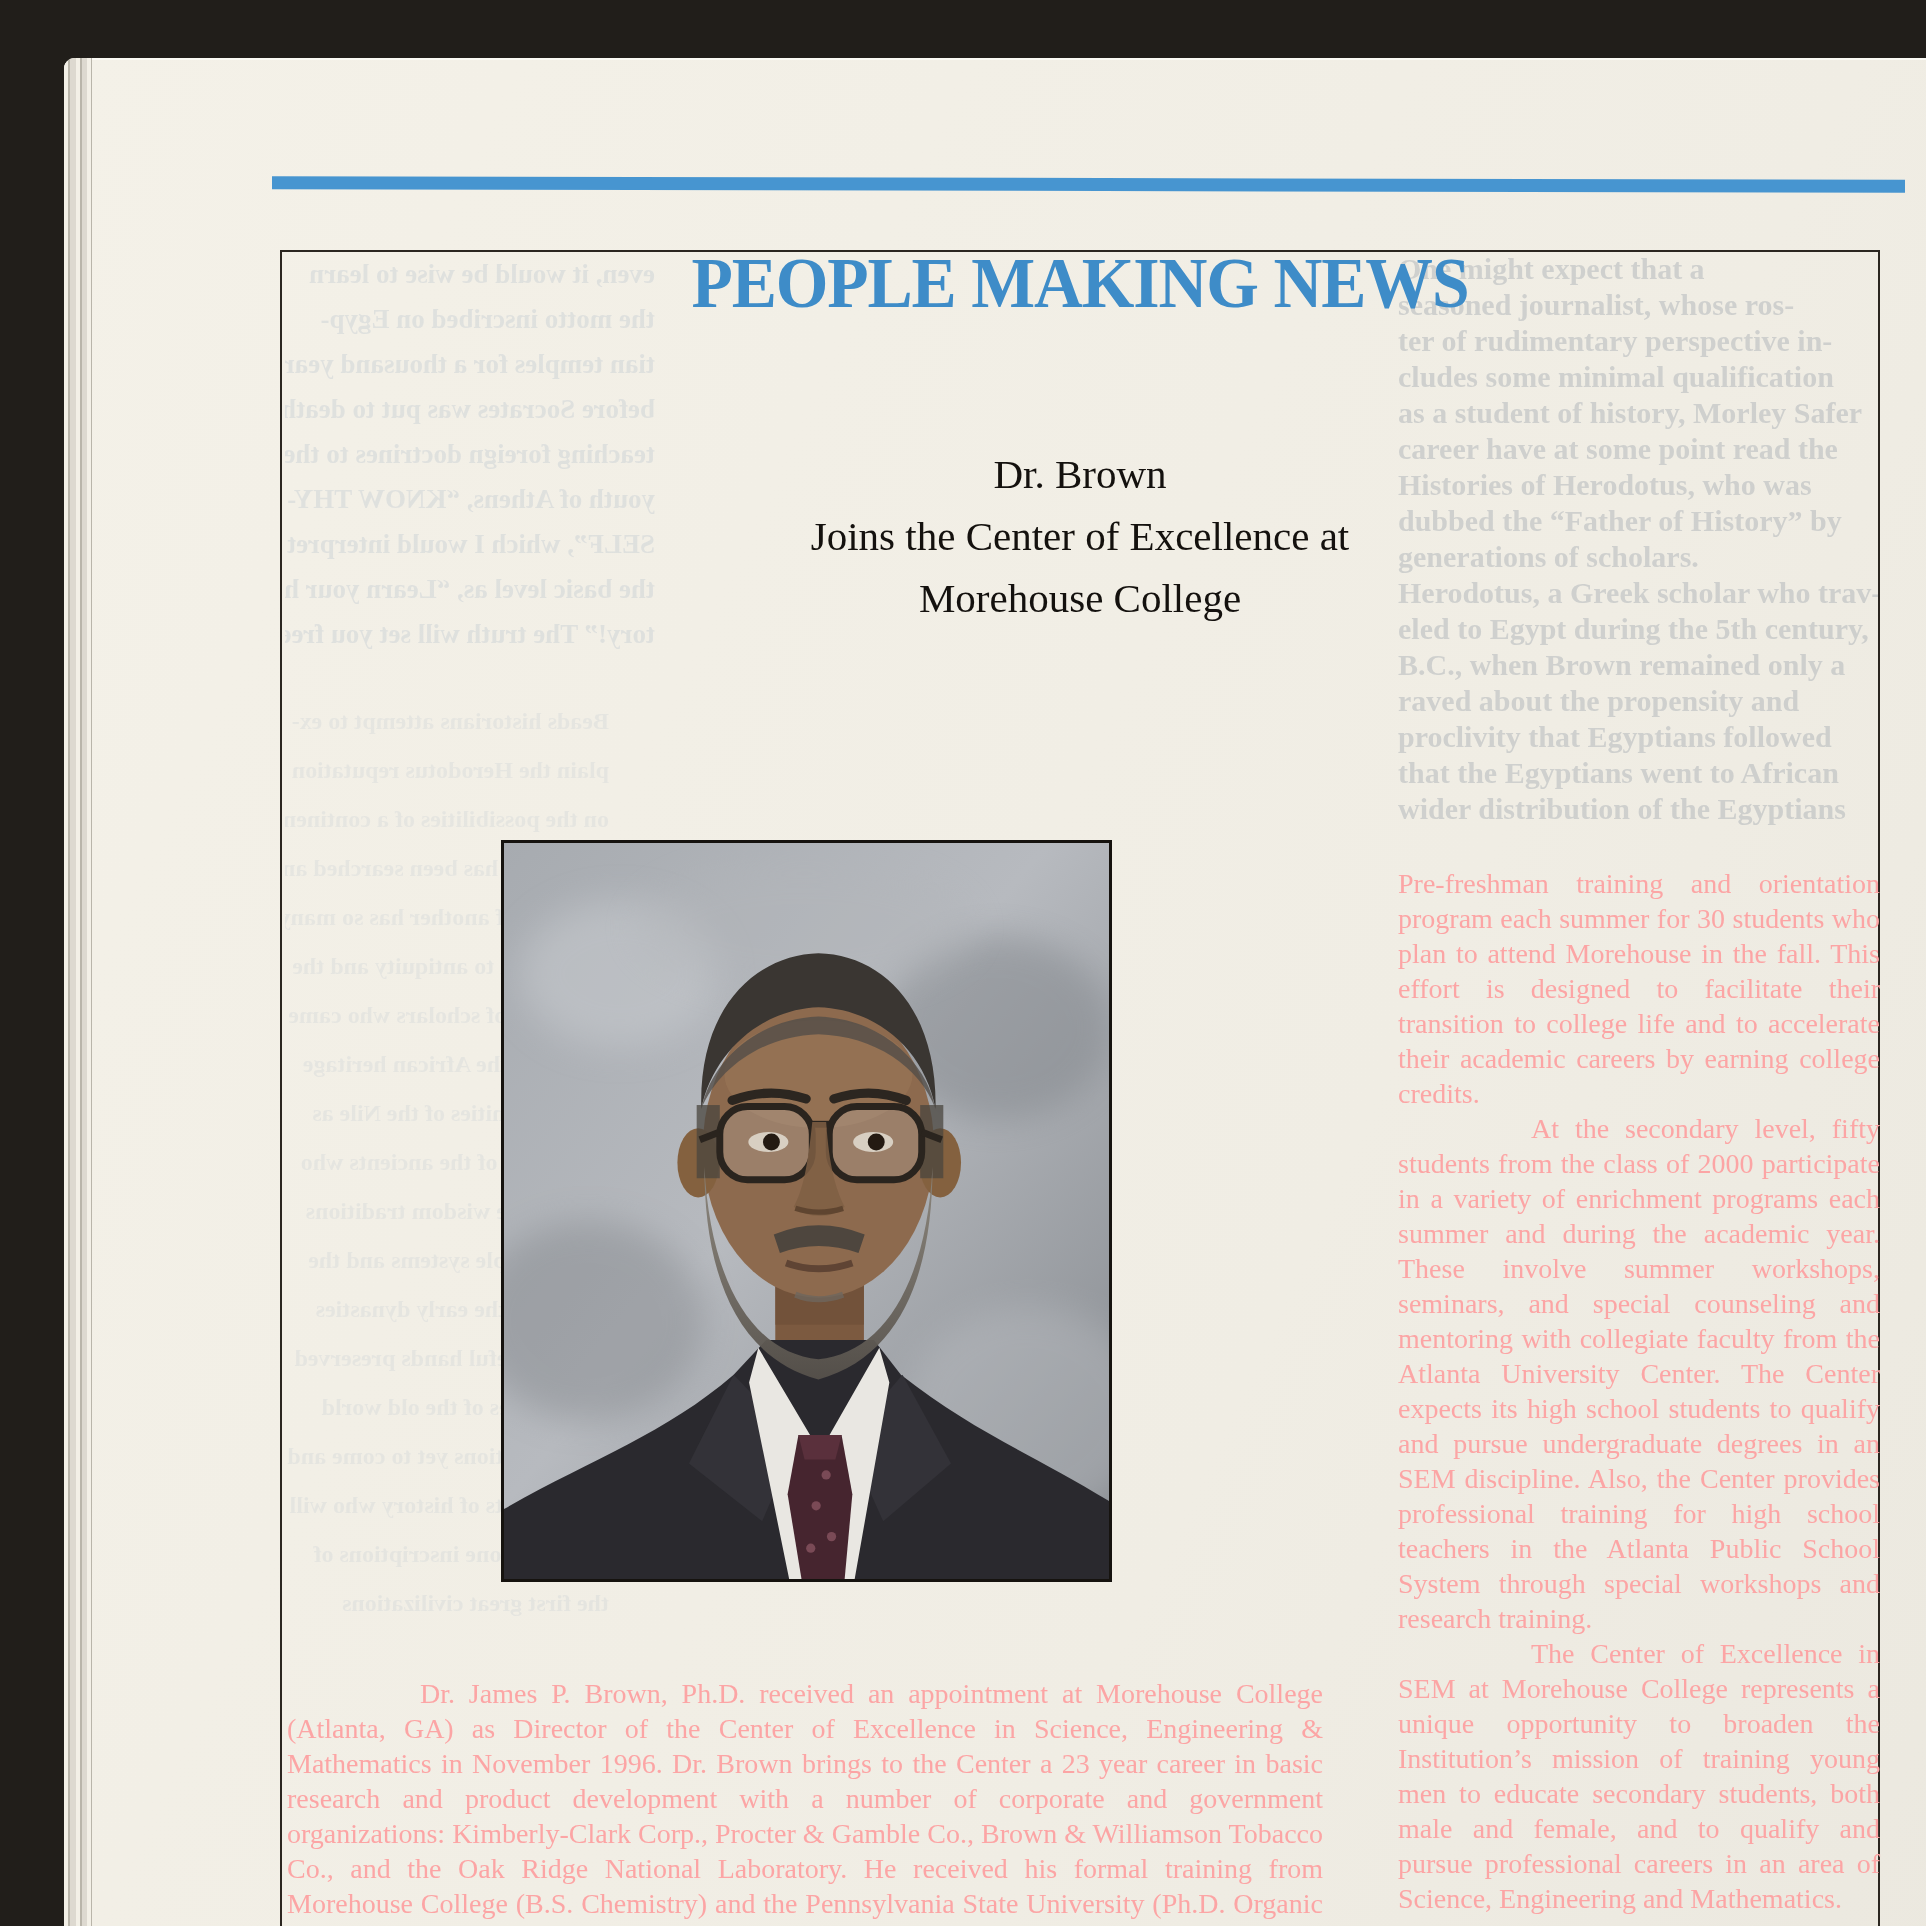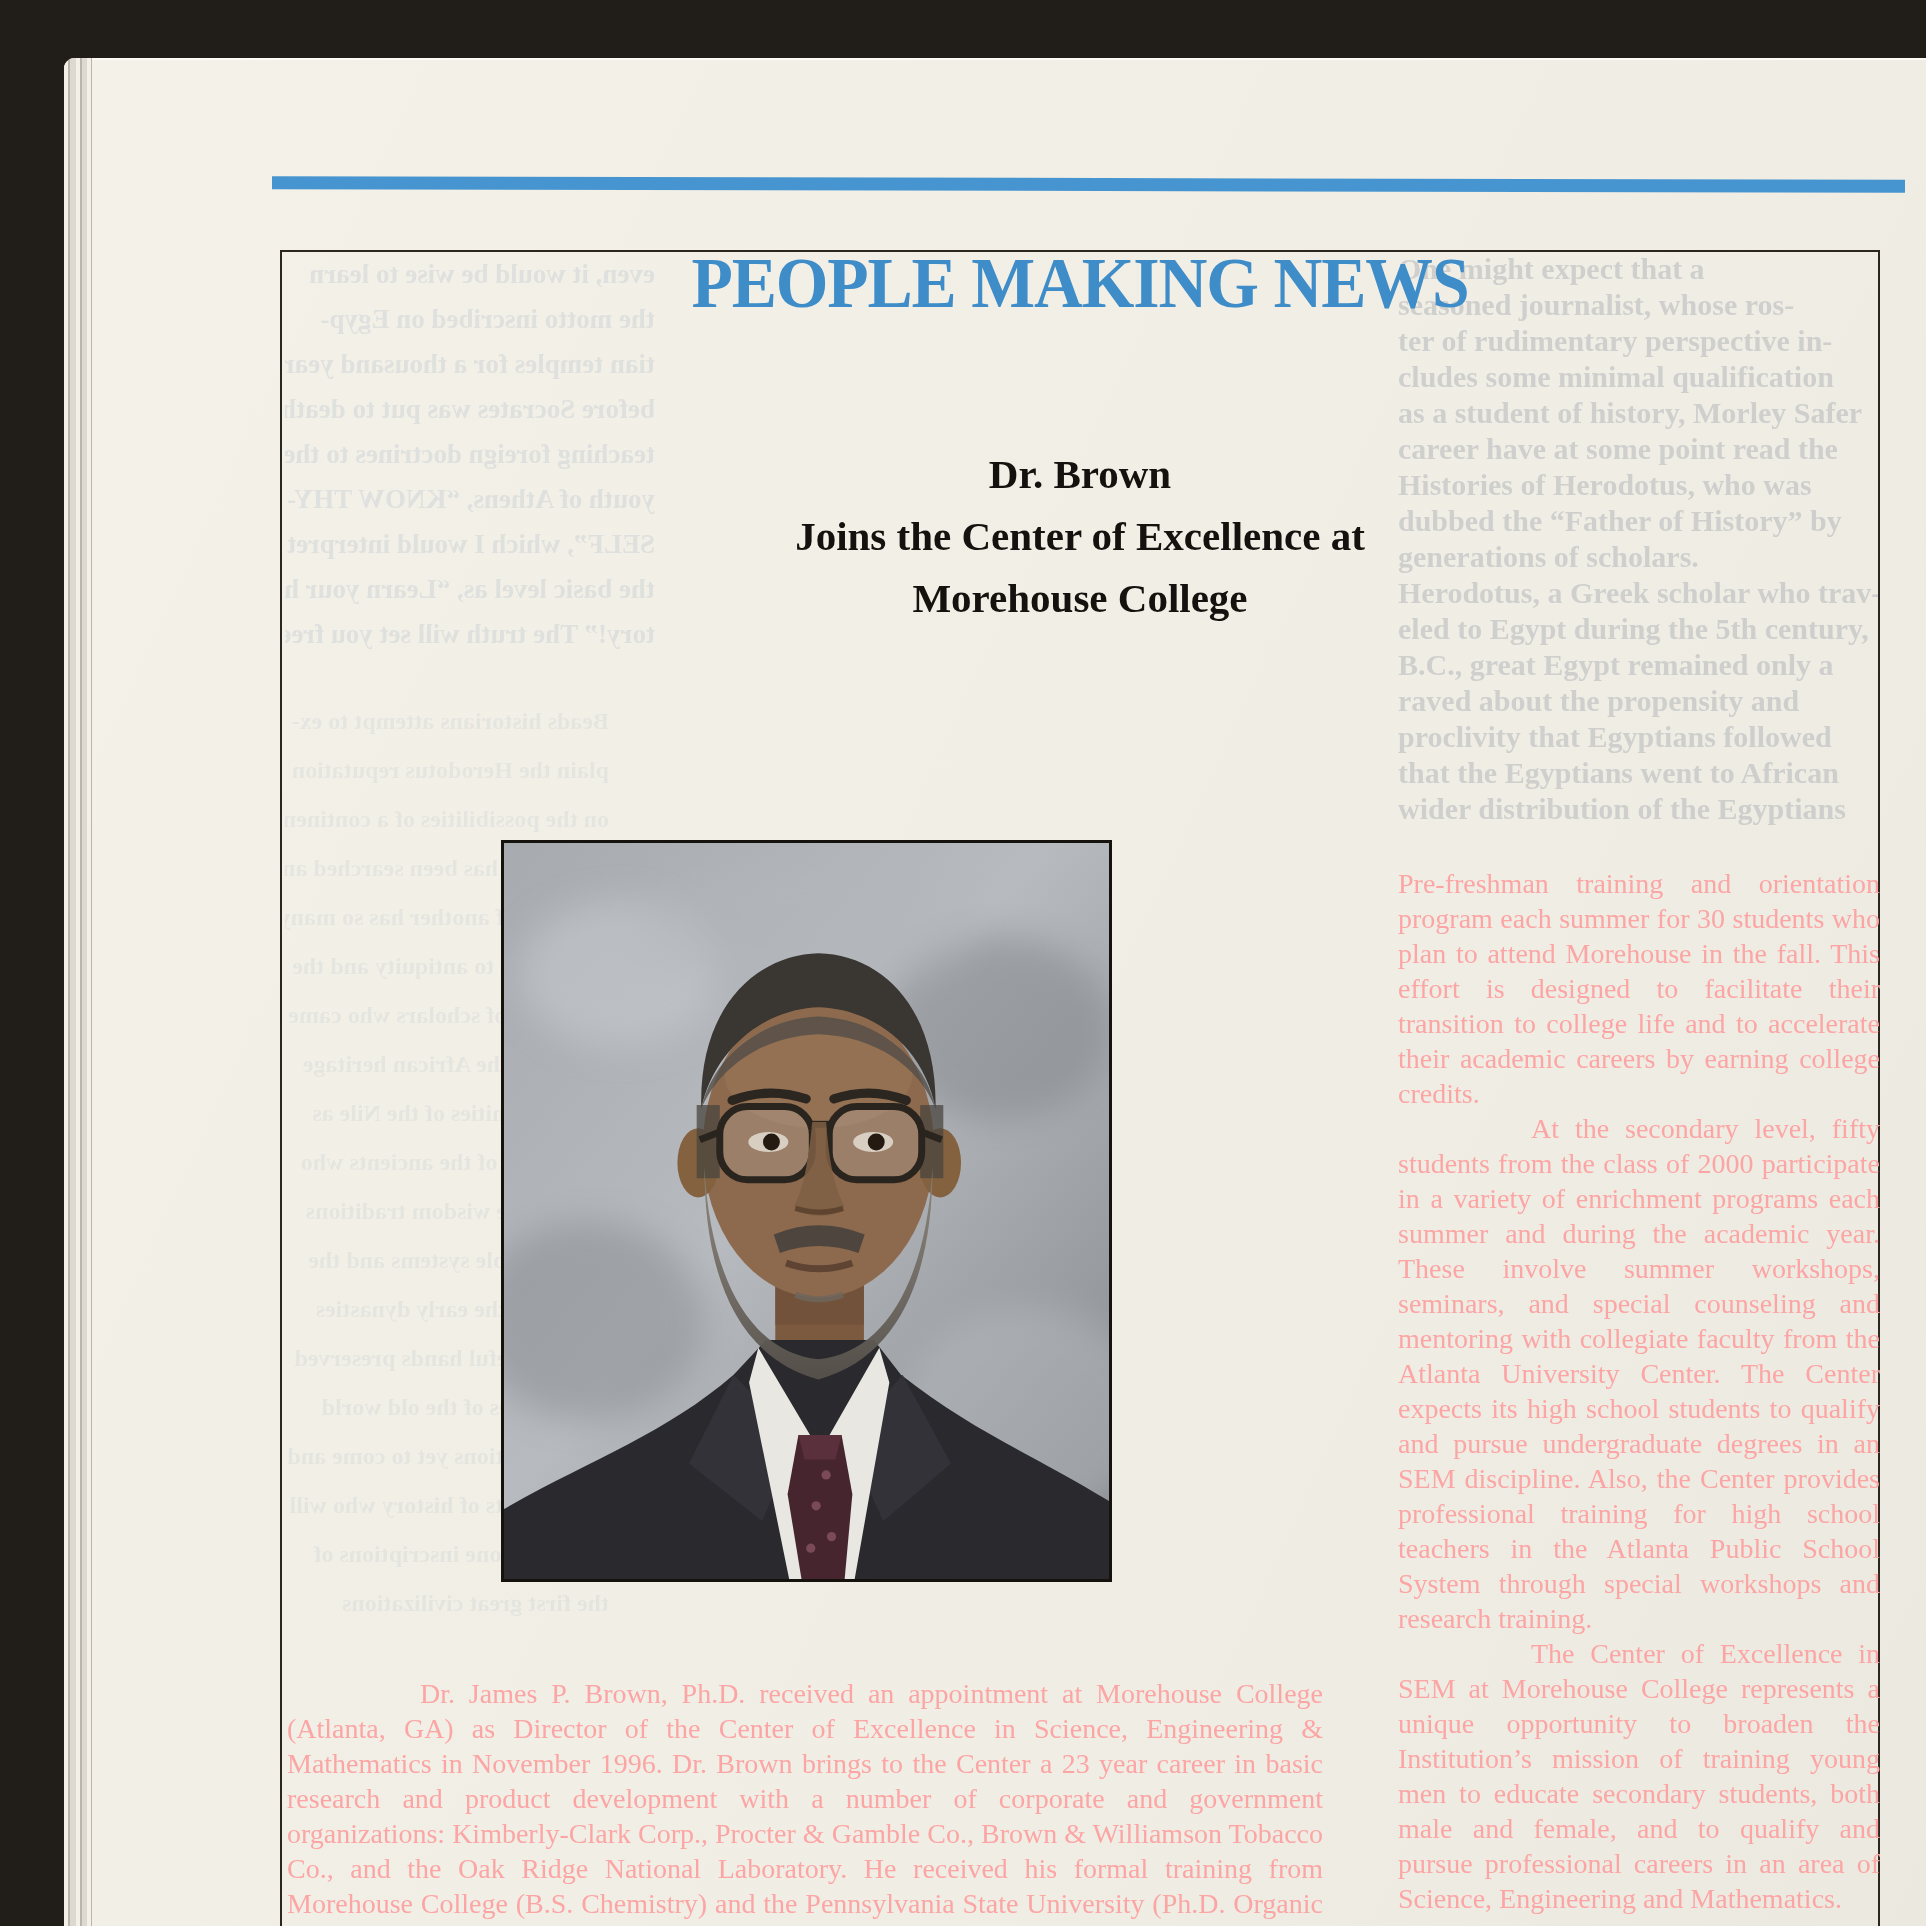--- a/index.html
+++ b/index.html
@@ -15,21 +15,21 @@
   
   .rule{position:absolute;background:#4795d0;}
   .rule-top{left:272px;top:178px;width:1633px;height:13px;transform:rotate(.12deg);}
   .article-box{position:absolute;left:280px;top:250px;width:1596px;height:2249px;
         border:2.3px solid #2b2620;}
   
   .masthead{position:absolute;left:280px;top:242px;width:1600px;text-align:center;
         font-weight:bold;font-size:72px;line-height:1.15;color:#3e8cc8;letter-spacing:-1.2px;
         transform:scaleX(.94);transform-origin:center top;}
   .title{position:absolute;left:280px;top:443px;width:1600px;text-align:center;
-        font-size:41px;line-height:62px;color:#14110e;font-weight:700;}
+        font-size:41px;line-height:62px;color:#14110e;font-weight:400;}
   
   .photo{position:absolute;left:501px;top:840px;width:605px;height:736px;
         border:3.9px solid #16130f;background:#9ba0a5;}
   .photo svg{display:block;width:100%;height:100%;}
   
   .col{position:absolute;color:#fca5a5;font-size:28px;line-height:35px;text-align:justify;}
   .col p{margin:0;text-indent:133px;}
   .col-left{left:287px;top:1676px;width:1036px;}
   .col-right{left:1398px;top:866px;width:482px;}
   .col-right p:first-child{text-indent:0;}
@@ -89,21 +89,21 @@
       <div>seasoned journalist, whose ros-</div>
       <div>ter of rudimentary perspective in-</div>
       <div>cludes some minimal qualification</div>
       <div>as a student of history, Morley Safer</div>
       <div>career have at some point read the</div>
       <div>Histories of Herodotus, who was</div>
       <div>dubbed the “Father of History” by</div>
       <div>generations of scholars.</div>
       <div>Herodotus, a Greek scholar who trav-</div>
       <div>eled to Egypt during the 5th century,</div>
-      <div>B.C., great Egypt remained only a</div>
+      <div>B.C., when Brown remained only a</div>
       <div>raved about the propensity and</div>
       <div>proclivity that Egyptians followed</div>
       <div>that the Egyptians went to African</div>
       <div>wider distribution of the Egyptians</div>
     </div>
 
   <div class="rule rule-top"></div>
   <div class="article-box"></div>
 
   <div class="masthead">PEOPLE MAKING NEWS</div>

